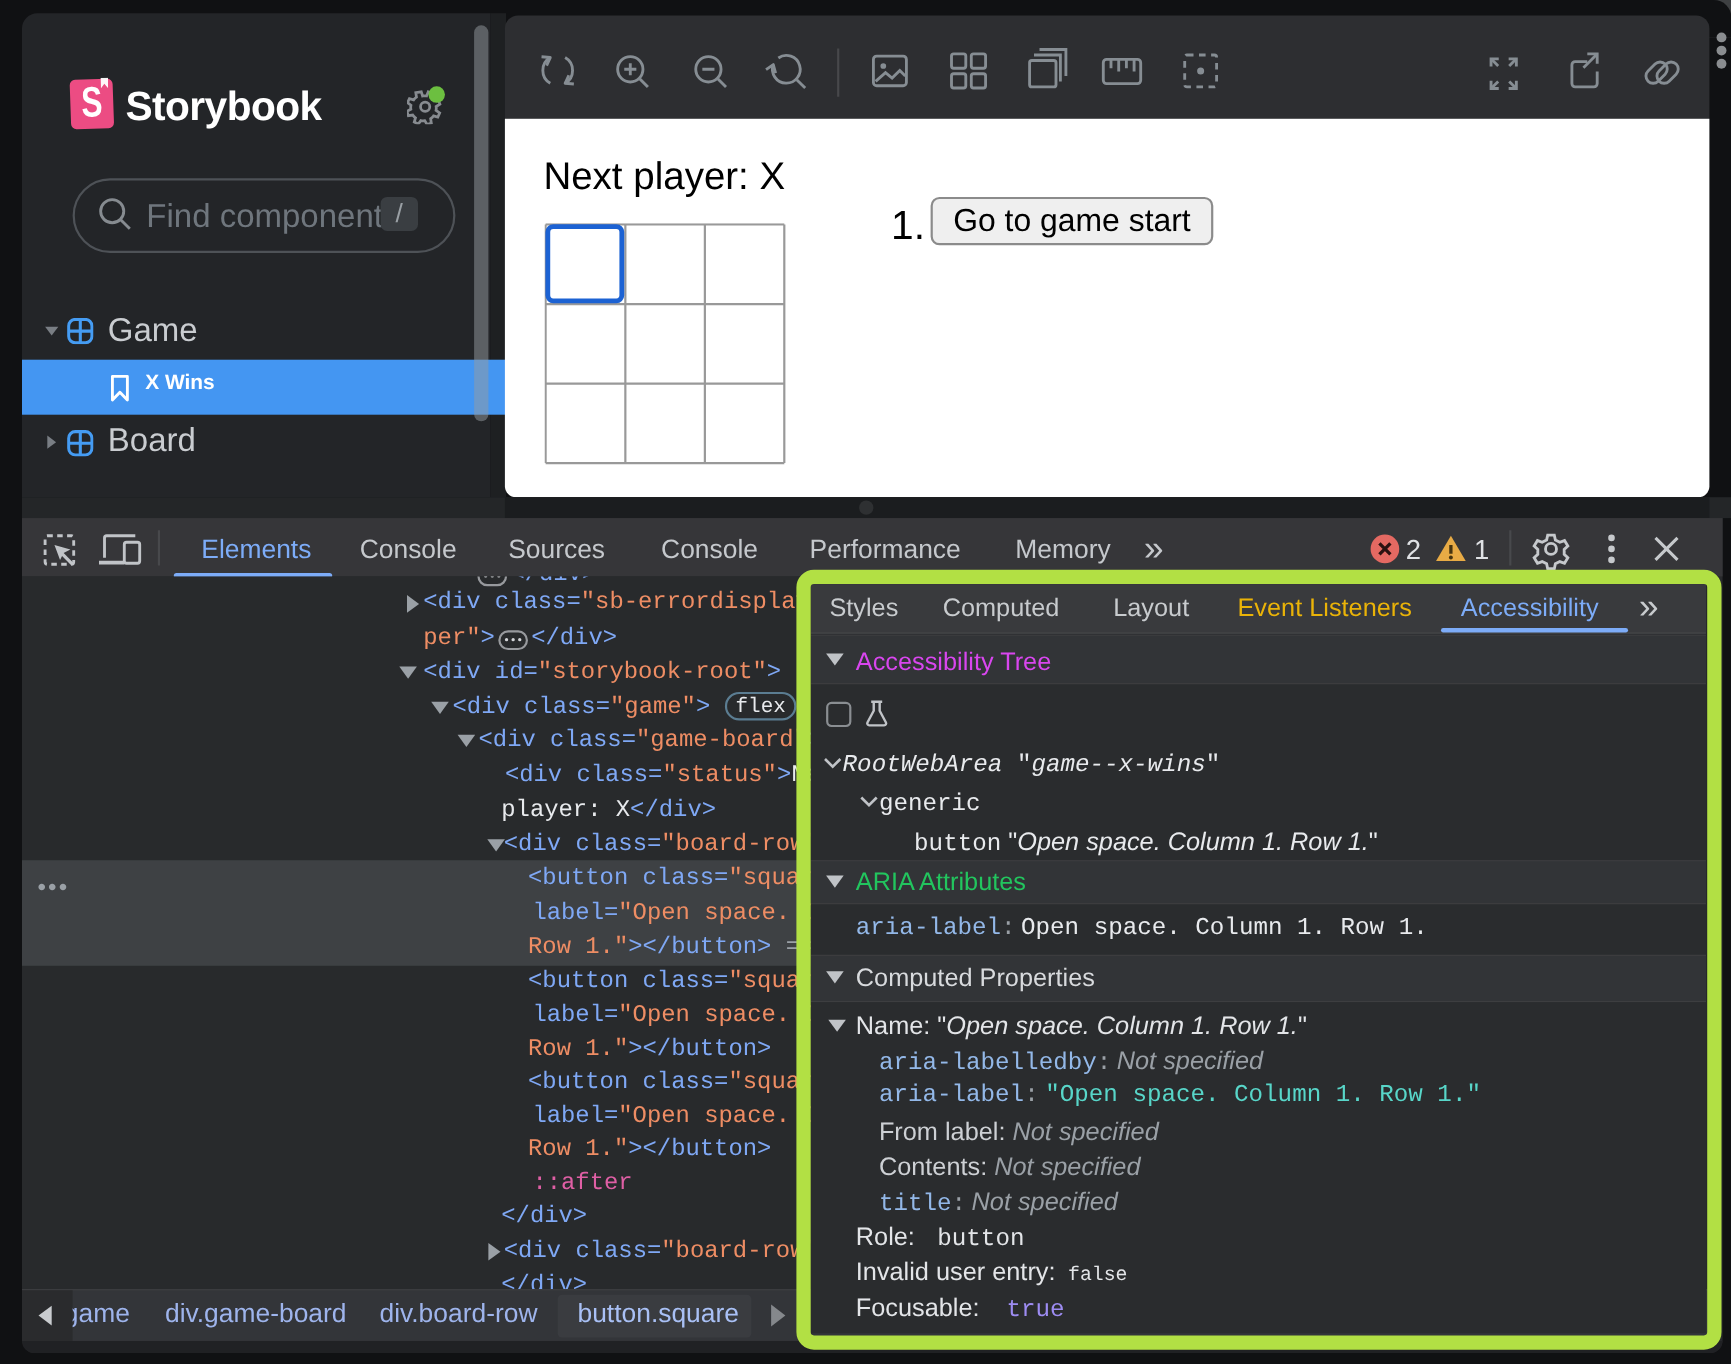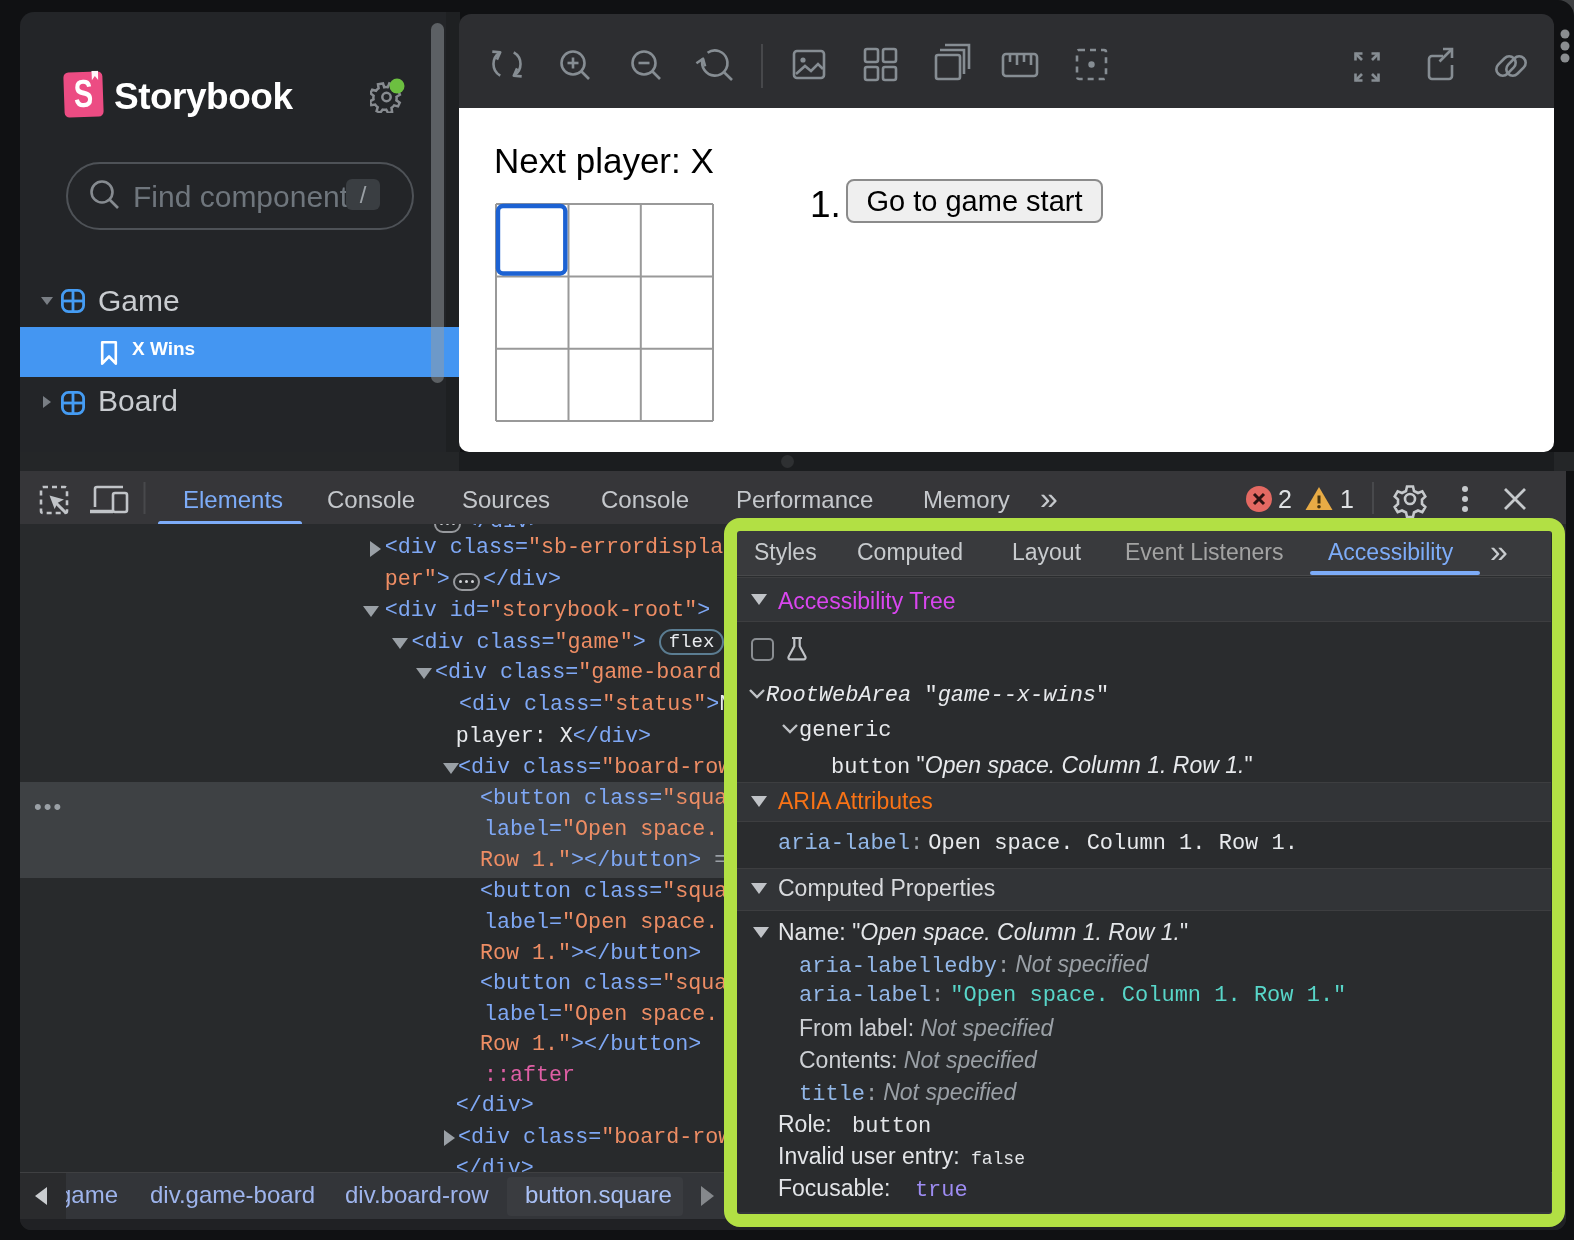--- a/index.html
+++ b/index.html
@@ -354,21 +354,21 @@
   <div class="abs crumb" style="left:130px;">div.game-board</div>
   <div class="abs crumb" style="left:325px;">div.board-row</div>
   <div class="abs crumb" style="left:505px;color:#a9c0f5;">button.square</div>
   <div class="abs" style="left:681px;top:13px;width:0;height:0;border-top:10px solid transparent;border-bottom:10px solid transparent;border-left:13px solid #85888c;"></div>
 </div>
 <div class="abs" id="a11y">
   <div class="abs" style="left:0;top:0;width:814px;height:45px;background:#393a3d;border-bottom:1px solid #48494b;"></div>
   <div class="abs a-sans" style="left:17px;top:8px;color:#c8cbce;">Styles</div>
   <div class="abs a-sans" style="left:120px;top:8px;color:#c8cbce;">Computed</div>
   <div class="abs a-sans" style="left:275px;top:8px;color:#c8cbce;">Layout</div>
-  <div class="abs a-sans" style="left:388px;top:8px;color:#a3a3a3;text-align:center;">Event Listeners</div>
+  <div class="abs a-sans" style="left:388px;top:8px;color:#eab308;text-align:center;">Event Listeners</div>
   <div class="abs a-sans" style="left:591px;top:8px;color:#7dacf8;">Accessibility</div>
   <div class="abs" style="left:753px;top:2px;color:#c8cbce;font-size:32px;font-family:'Liberation Sans',sans-serif;">»</div>
   <div class="abs" style="left:573px;top:40px;width:170px;height:4px;background:#7dacf8;border-radius:2px;"></div>
 
   <div class="abs hdr-band" style="top:46px;height:45px;"></div>
   <div class="abs tri" style="left:14px;top:63px;"></div>
   <div class="abs a-sans" style="left:41px;top:57px;color:#d946ef;">Accessibility Tree</div>
 
   <div class="abs" style="left:14px;top:107px;width:23px;height:23px;border:2.5px solid #8a8e92;border-radius:5px;"></div>
   <svg class="abs" style="left:49px;top:104px;" width="22" height="28" viewBox="0 0 22 28">
@@ -382,21 +382,21 @@
 
   <svg class="abs" style="left:43px;top:191px;" width="20" height="14" viewBox="0 0 20 14">
       <path d="M3 3 l7 7 7 -7" fill="none" stroke="#c0c3c7" stroke-width="2.4"></path>
     </svg>
   <div class="abs a-mono" style="left:62px;top:187px;">generic</div>
 
   <div class="abs a-mono" style="left:94px;top:221px;">button<span class="a-sans" style="position:static;color:#e8eaed;"> "<span class="a-it">Open space. Column 1. Row 1.</span>"</span></div>
 
   <div class="abs hdr-band" style="top:251px;height:40px;"></div>
   <div class="abs tri" style="left:14px;top:265px;"></div>
-  <div class="abs a-sans" style="left:41px;top:257px;color:#f97316;">ARIA Attributes</div>
+  <div class="abs a-sans" style="left:41px;top:257px;color:#22c55e;">ARIA Attributes</div>
 
   <div class="abs a-mono" style="left:41px;top:300px;"><span class="key">aria-label</span><span class="grey">:</span><span style="margin-left:5px;">Open space. Column 1. Row 1.</span></div>
 
   <div class="abs hdr-band" style="top:337px;height:43px;"></div>
   <div class="abs tri" style="left:14px;top:352px;"></div>
   <div class="abs a-sans" style="left:41px;top:344px;color:#d8dadd;">Computed Properties</div>
 
   <div class="abs tri" style="left:16px;top:396px;"></div>
   <div class="abs a-sans" style="left:41px;top:388px;">Name: "<span class="a-it">Open space. Column 1. Row 1.</span>"</div>
 

